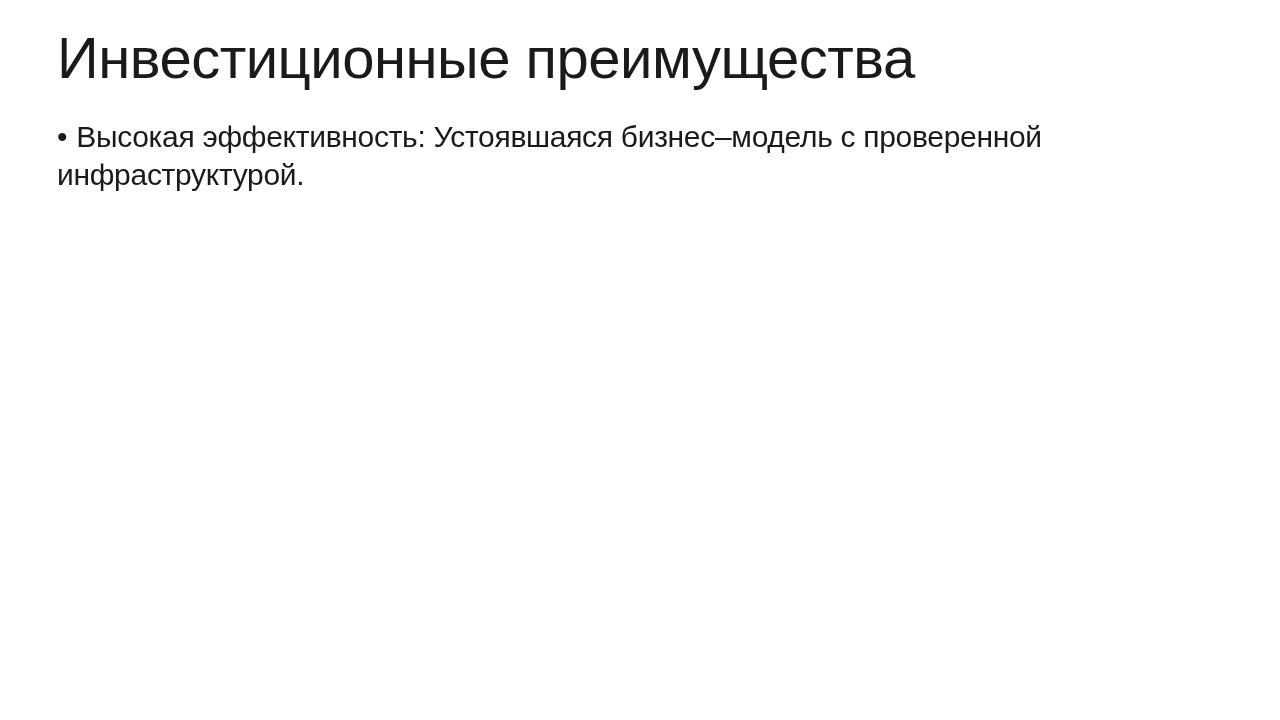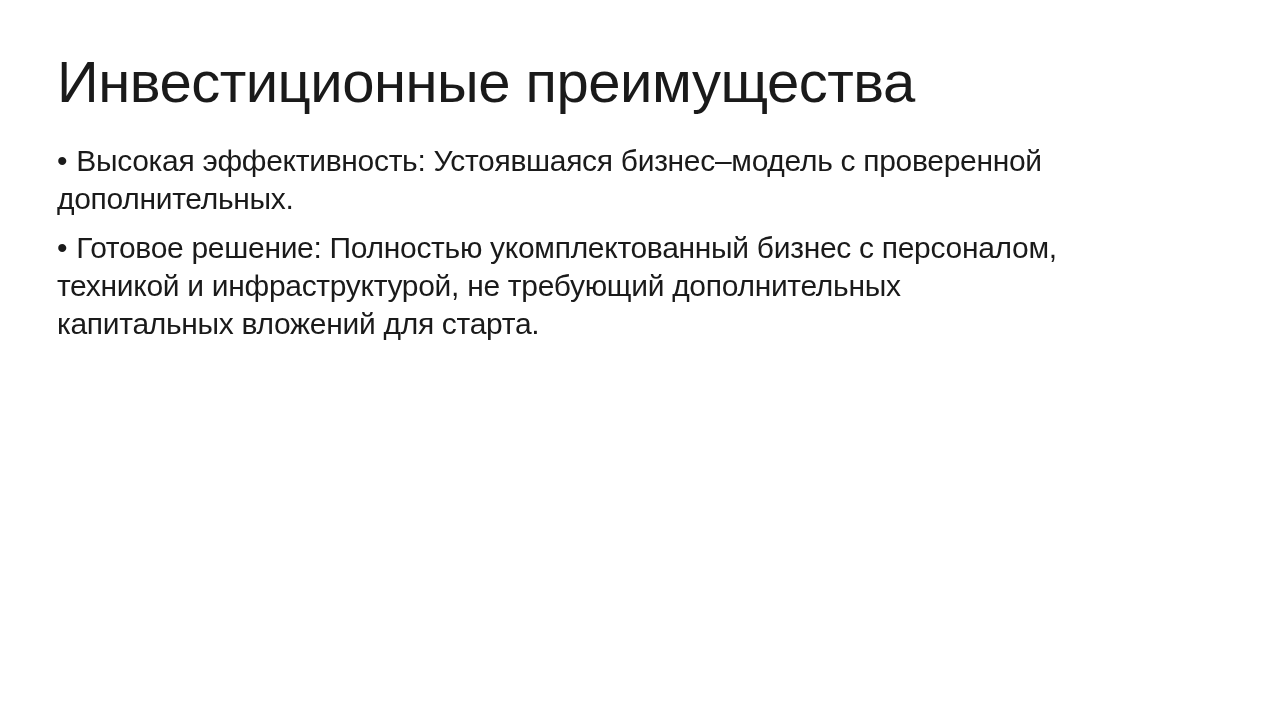--- a/index.html
+++ b/index.html
@@ -7,21 +7,21 @@
     padding: 0;
     background: #ffffff;
   }
   .page {
     position: relative;
     width: 1280px;
     height: 720px;
     background: #ffffff;
     overflow: hidden;
     box-sizing: border-box;
-    padding: 48px 60px 0 57px;
+    padding: 24px 60px 0 57px;
     font-family: "Liberation Sans", "DejaVu Sans", sans-serif;
     color: #1a1a1a;
   }
   .title {
     margin: 0 0 26px 0;
     font-size: 58px;
     font-weight: 400;
     line-height: 68px;
     letter-spacing: -0.5px;
     color: #1a1a1a;
@@ -45,21 +45,18 @@
   }
 </style>
 </head>
 <body>
 
 <div class="page">
   <h1 class="title">Инвестиционные преимущества</h1>
 
   <div class="bullets">
     <p class="bullet"><span class="marker">•</span><span class="btext">Высокая эффективность: Устоявшаяся бизнес–модель с проверенной
-дополнительных.</span></p>
+инфраструктурой.</span></p>
 
 
 
-    <p class="bullet"><span class="marker">•</span><span class="btext">Готовое решение: Полностью укомплектованный бизнес с персоналом,
-техникой и инфраструктурой, не требующий дополнительных
-капитальных вложений для старта.</span></p>
   </div>
 </div>
 
 </body></html>

